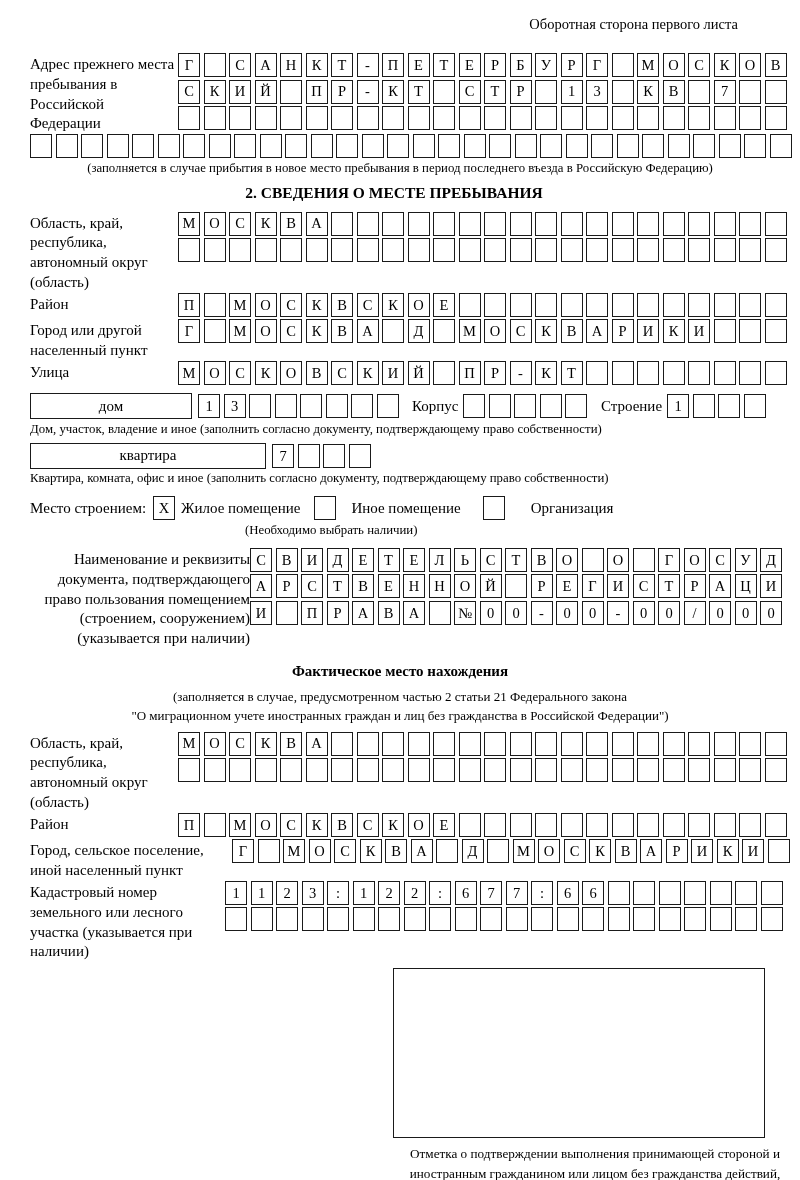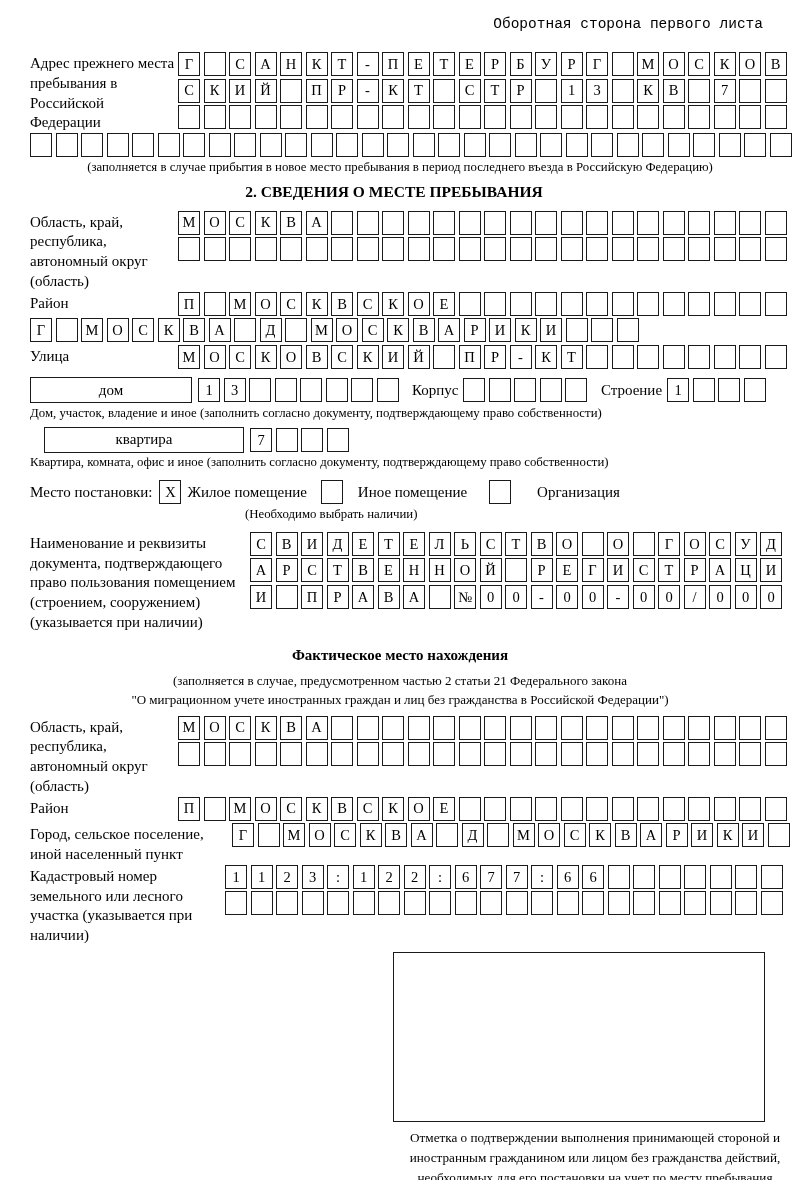--- a/index.html
+++ b/index.html
@@ -1,40 +1,40 @@
 <!DOCTYPE html>
 <html><head>
 <meta charset="utf-8">
 <style>
   html,body{margin:0;padding:0;background:#ffffff;}
   body{width:800px;height:1180px;overflow:hidden;color:#000;
        font-family:"Liberation Serif","DejaVu Serif",serif;}
   .page{position:relative;width:800px;height:1180px;box-sizing:border-box;padding:16px 0 0 30px;}
 
-  .header-note{text-align:right;padding-right:37px;font-size:14.5px;font-family:Liberation Mono, monospace;}
+  .header-note{text-align:right;padding-right:62px;font-size:14.5px;}
 
   .field{display:flex;align-items:flex-start;}
   .flabel{flex:none;font-size:15px;line-height:1.32;padding-top:2px;}
   .fcells{flex:none;}
 
   .cellrow{display:flex;margin-bottom:2.5px;}
   .cell{box-sizing:border-box;flex:none;width:22px;height:24px;margin-right:3.5px;
         border:1.6px solid #1a1a1a;display:inline-flex;align-items:center;justify-content:center;
         font-size:14.5px;line-height:1;}
 
   .caption{font-size:12.8px;}
   .caption.center{text-align:center;padding-right:30px;}
   .section-title{font-weight:bold;font-size:15.5px;text-align:center;padding-right:42px;margin:8px 0 10px 0;}
 
-  .w148{width:148px;} .w202{width:202px;} .w195{width:195px;} .w220{width:220px;}
+  .w148{width:148px;} .w202{width:202px;} .w195{width:195px;} .w220{width:220px;text-align:right;}
 
   .inline-row{display:flex;align-items:center;margin-bottom:2.5px;}
   .namedbox{box-sizing:border-box;border:1.6px solid #1a1a1a;height:26px;display:flex;
             align-items:center;justify-content:center;font-size:15px;flex:none;margin-right:6px;}
-  .dom-box{width:162px;} .kv-box{width:200px;margin-left:14px;}
+  .dom-box{width:162px;} .kv-box{width:236px;}
   .small-label{font-size:15px;margin:0 5px 0 10px;flex:none;}
 
   .chk{box-sizing:border-box;flex:none;width:22px;height:24px;border:1.6px solid #1a1a1a;
        display:inline-flex;align-items:center;justify-content:center;font-size:14.5px;}
   .opt-label{font-size:15px;}
 
   .mt6{margin-top:6px;} .mt10{margin-top:10px;} .mt20{margin-top:20px;}
 
   .fact-title{font-weight:bold;font-size:15px;text-align:center;padding-right:30px;margin:14px 0 8px 0;}
   .fact-note{font-size:13px;text-align:center;padding-right:30px;line-height:1.45;}
@@ -251,20 +251,21 @@
         <span class="cell"></span>
         <span class="cell"></span>
         <span class="cell"></span>
         <span class="cell"></span>
         <span class="cell"></span>
         <span class="cell"></span>
       </div>
   </div>
 
   <div class="field">
+    <div class="flabel w148">Город или другой населенный пункт</div>
     <div class="cellrow">
         <span class="cell">Г</span>
         <span class="cell"></span>
         <span class="cell">М</span>
         <span class="cell">О</span>
         <span class="cell">С</span>
         <span class="cell">К</span>
         <span class="cell">В</span>
         <span class="cell">А</span>
         <span class="cell"></span>
@@ -351,21 +352,21 @@
     <div class="cellrow" style="margin-bottom:0;">
         <span class="cell">7</span>
         <span class="cell"></span>
         <span class="cell"></span>
         <span class="cell"></span>
       </div>
   </div>
   <div class="caption">Квартира, комната, офис и иное (заполнить согласно документу, подтверждающему право собственности)</div>
 
   <div class="inline-row mt10">
-    <span class="opt-label">Место постановки:</span>
+    <span class="opt-label">Место строением:</span>
     <span class="chk" style="margin-left:7px;">X</span>
     <span class="opt-label" style="margin-left:6px;">Жилое помещение</span>
     <span class="chk" style="margin-left:14px;"></span>
     <span class="opt-label" style="margin-left:15px;">Иное помещение</span>
     <span class="chk" style="margin-left:22px;"></span>
     <span class="opt-label" style="margin-left:26px;">Организация</span>
   </div>
   <div class="caption" style="margin-left:215px;">(Необходимо выбрать наличии)</div>
 
   <div class="field mt10">

